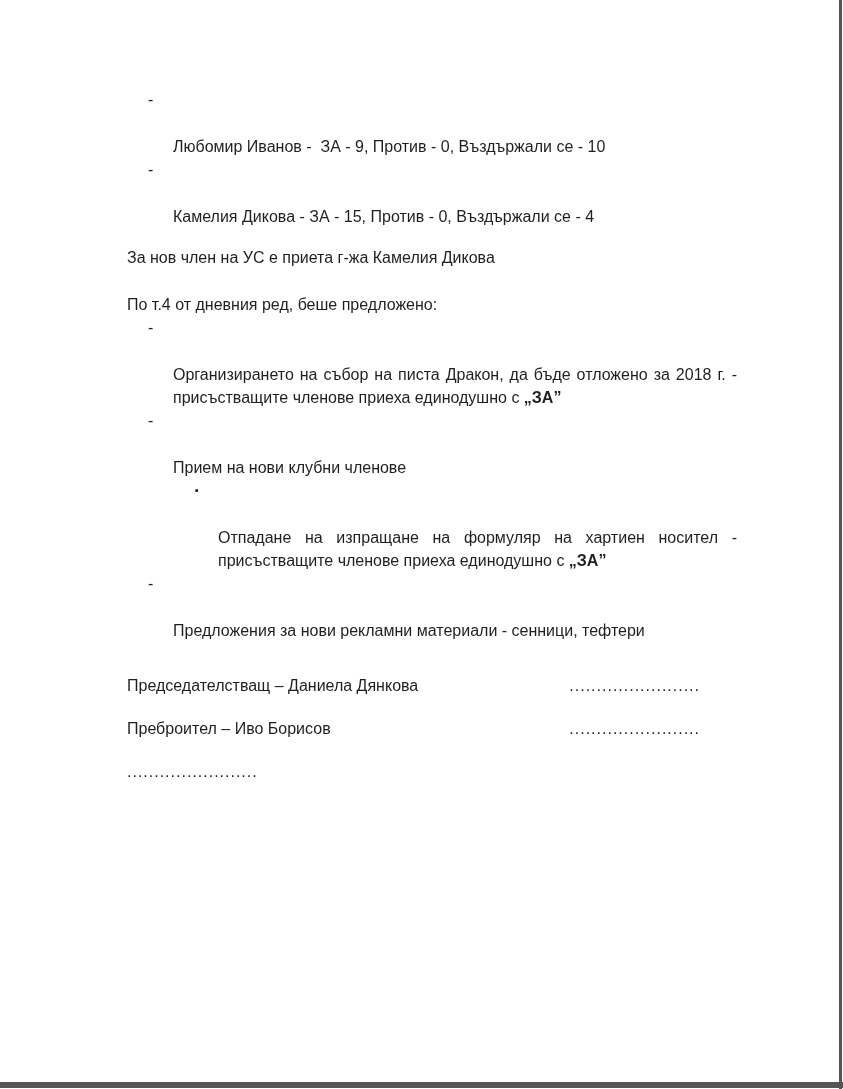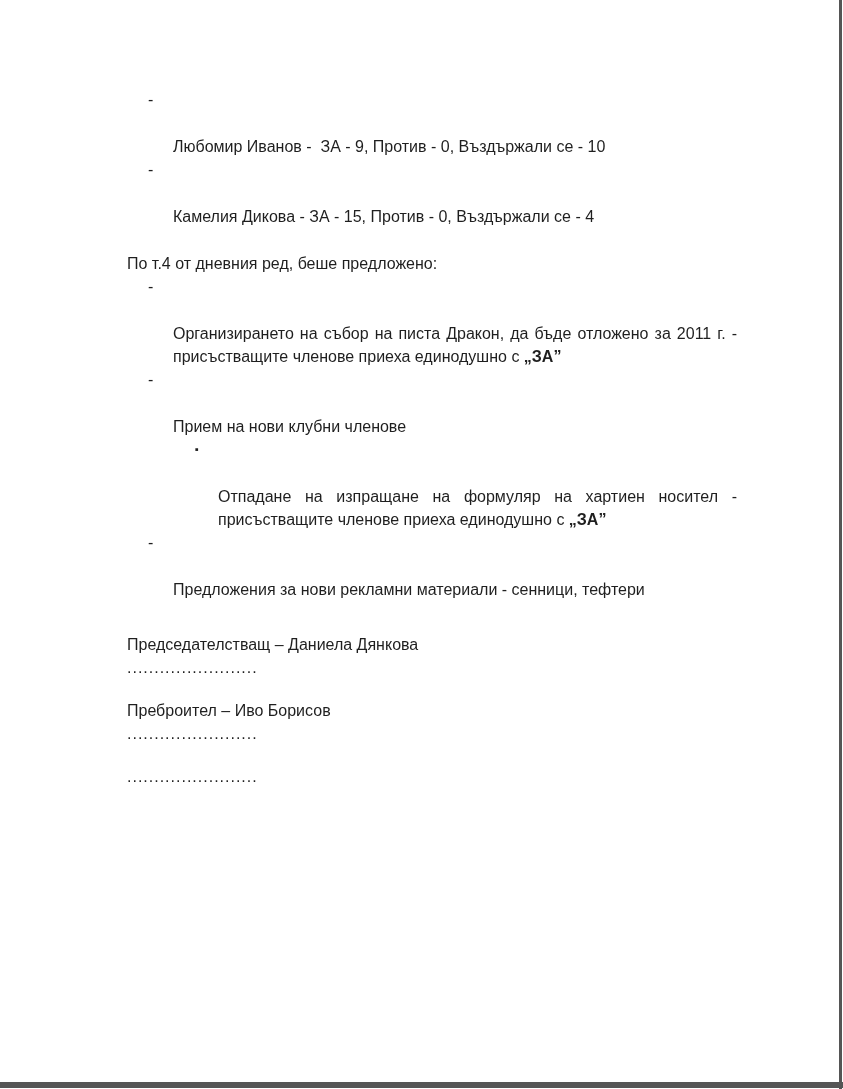--- a/index.html
+++ b/index.html
@@ -53,23 +53,22 @@
   .pre { white-space: pre-wrap; }
   .just { text-align: justify; text-align-last: justify; }
   .b { font-weight: bold; }
   .p-newmember { margin-top: 18px; }
   .p-agenda { margin-top: 24px; }
   .p-closing { margin-top: 10px; }
   .signatures { margin-top: 32px; }
   .sig-row {
     display: flex;
     justify-content: space-between;
-    align-items: flex-start;
+    align-items: center;
     padding-right: 37px;
-    flex-direction: column;
   }
   .sig-row + .sig-row { margin-top: 20px; }
   .sig-dots { letter-spacing: 1px; }
 </style>
 </head>
 <body>
 
 <div class="page">
 
   <div class="content">
@@ -78,29 +77,30 @@
       <div class="bullet">
         <span class="marker">-</span>
         <span class="t pre">Любомир Иванов -  ЗА - 9, Против - 0, Въздържали се - 10</span>
       </div>
       <div class="bullet">
         <span class="marker">-</span>
         <span class="t pre">Камелия Дикова - ЗА - 15, Против - 0, Въздържали се - 4</span>
       </div>
     </div>
 
+    <div class="p-newmember">За нов член на УС е приета г-жа Камелия Дикова</div>
 
     <div class="p-agenda">По т.4 от дневния ред, беше предложено:</div>
 
     <div>
 
       <div class="bullet">
         <span class="marker">-</span>
         <span class="t">
-          <span class="just" style="display:block;">Организирането на събор на писта Дракон, да бъде отложено за 2011 г. -</span>
+          <span class="just" style="display:block;">Организирането на събор на писта Дракон, да бъде отложено за 2018 г. -</span>
           <span style="display:block;"><span>присъстващите членове приеха единодушно с </span><span class="b">„ЗА”</span></span>
         </span>
       </div>
 
       <div class="bullet">
         <span class="marker">-</span>
         <span class="t">Прием на нови клубни членове</span>
       </div>
 
       <div class="sub-bullet">

